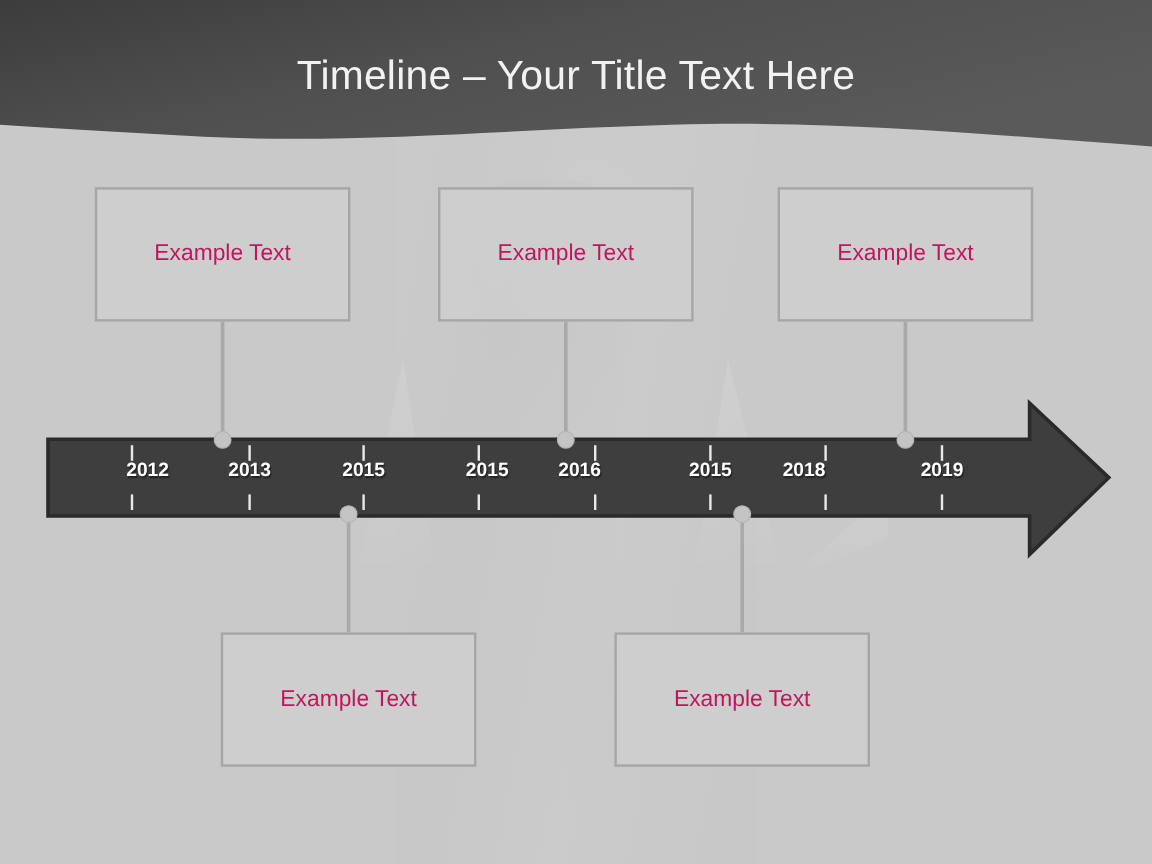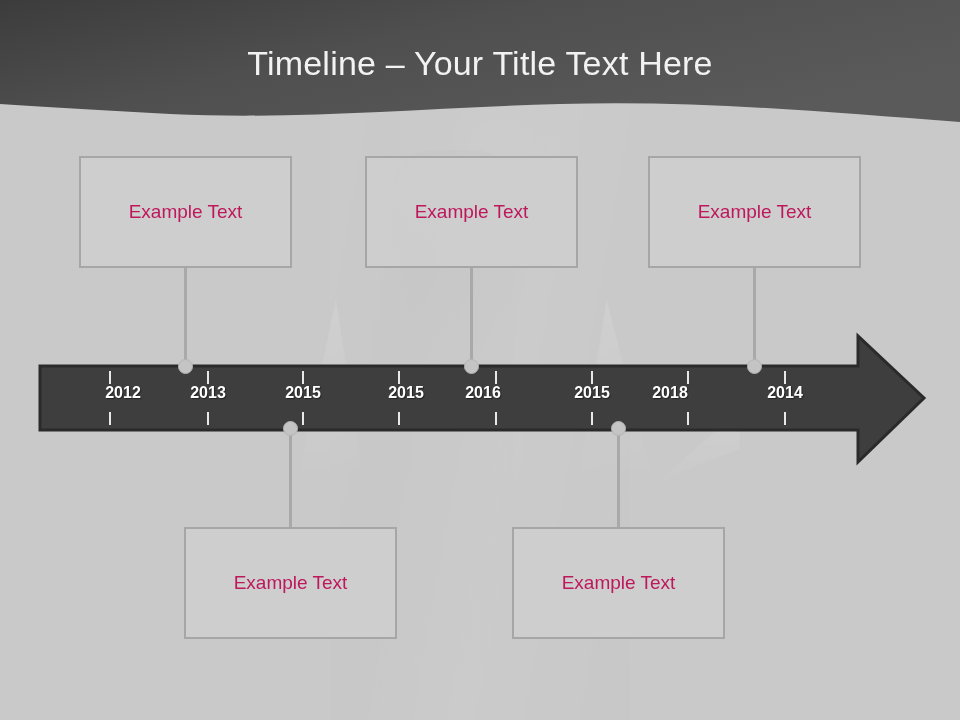--- a/index.html
+++ b/index.html
@@ -201,21 +201,21 @@
     <div class="tick tick-top" style="left:592px"></div>
     <div class="tick tick-bottom" style="left:592px"></div>
     <div class="year-label" style="left:592px">2015</div>
 
     <div class="tick tick-top" style="left:688px"></div>
     <div class="tick tick-bottom" style="left:688px"></div>
     <div class="year-label" style="left:670px">2018</div>
 
     <div class="tick tick-top" style="left:785px"></div>
     <div class="tick tick-bottom" style="left:785px"></div>
-    <div class="year-label" style="left:785px">2014</div>
+    <div class="year-label" style="left:785px">2019</div>
   </div>
 
   <div class="connector" style="left:185px; top:268px; height:98px;"></div>
   <div class="connector-dot" style="left:185px; top:366px;"></div>
 
   <div class="connector" style="left:471px; top:268px; height:98px;"></div>
   <div class="connector-dot" style="left:471px; top:366px;"></div>
 
   <div class="connector" style="left:754px; top:268px; height:98px;"></div>
   <div class="connector-dot" style="left:754px; top:366px;"></div>

